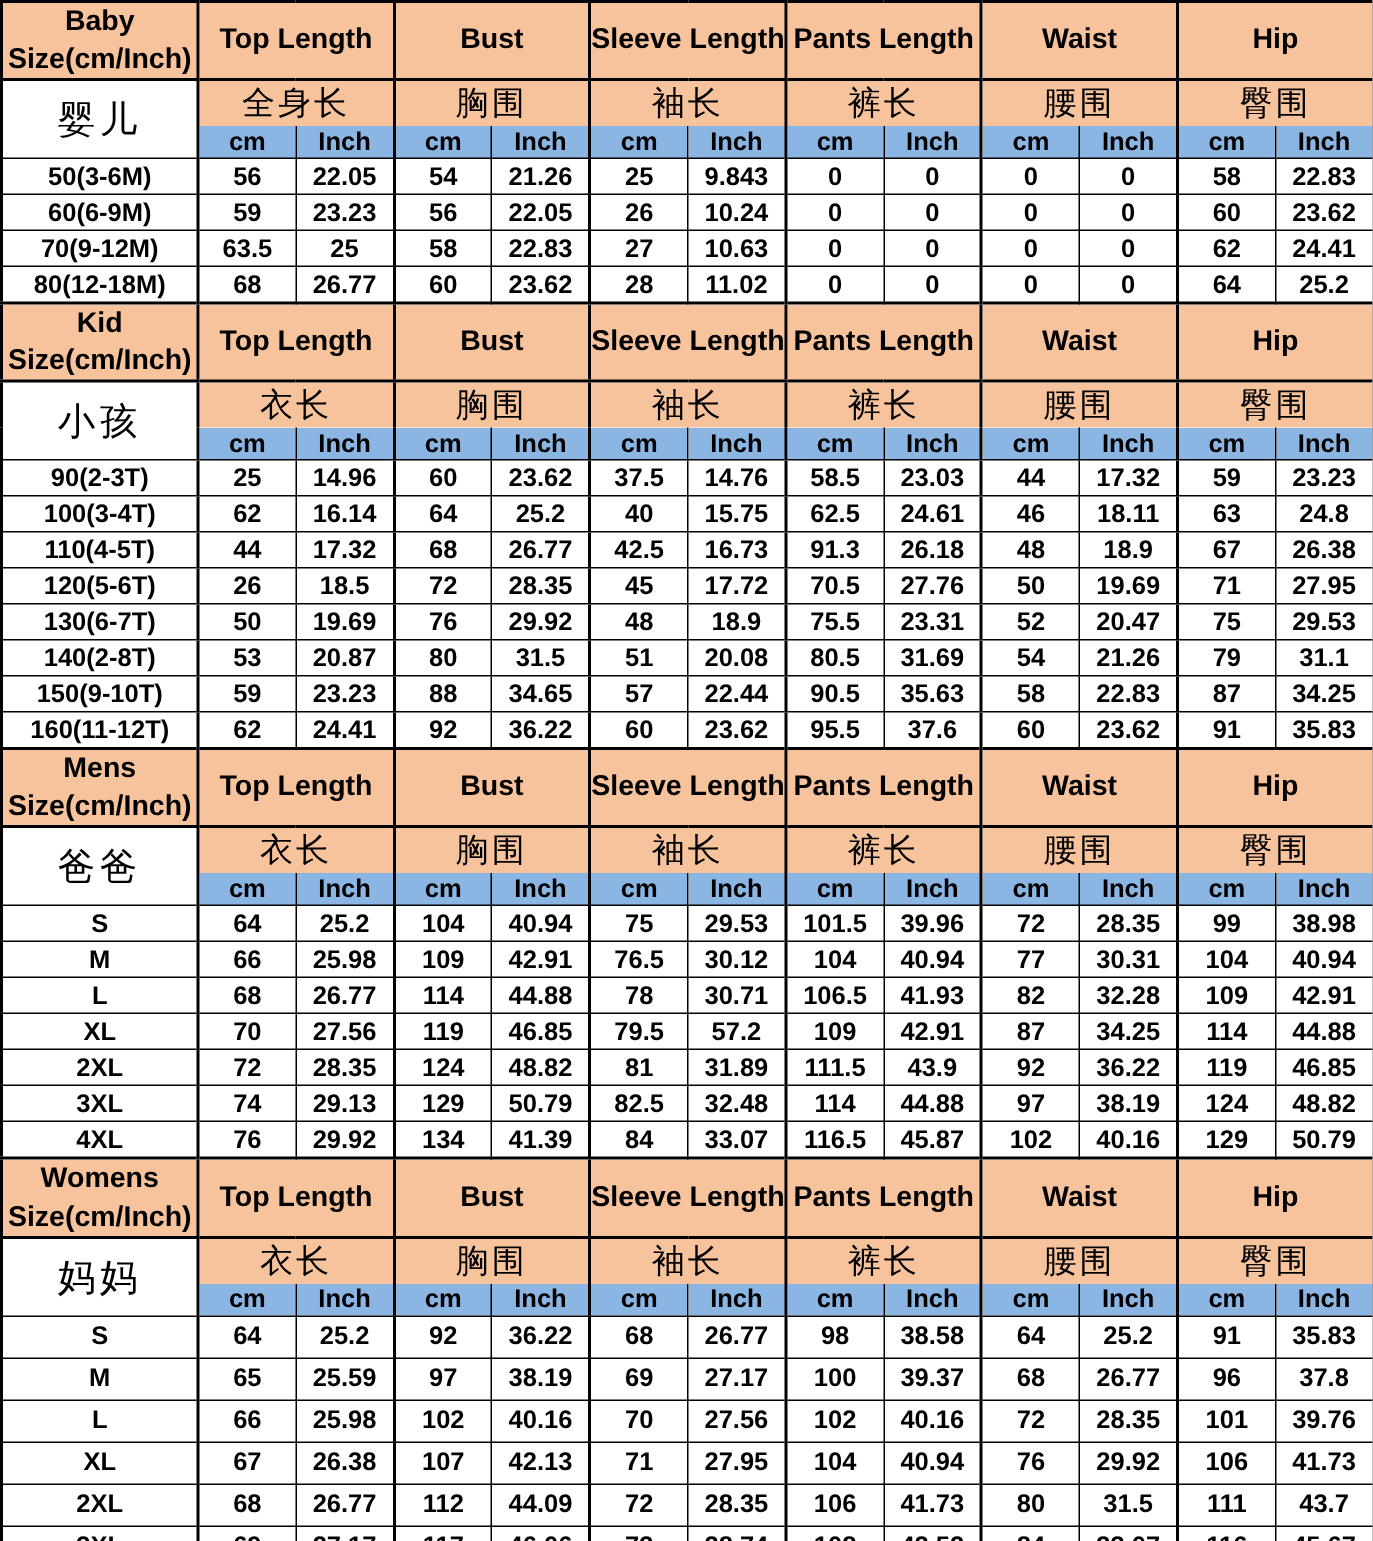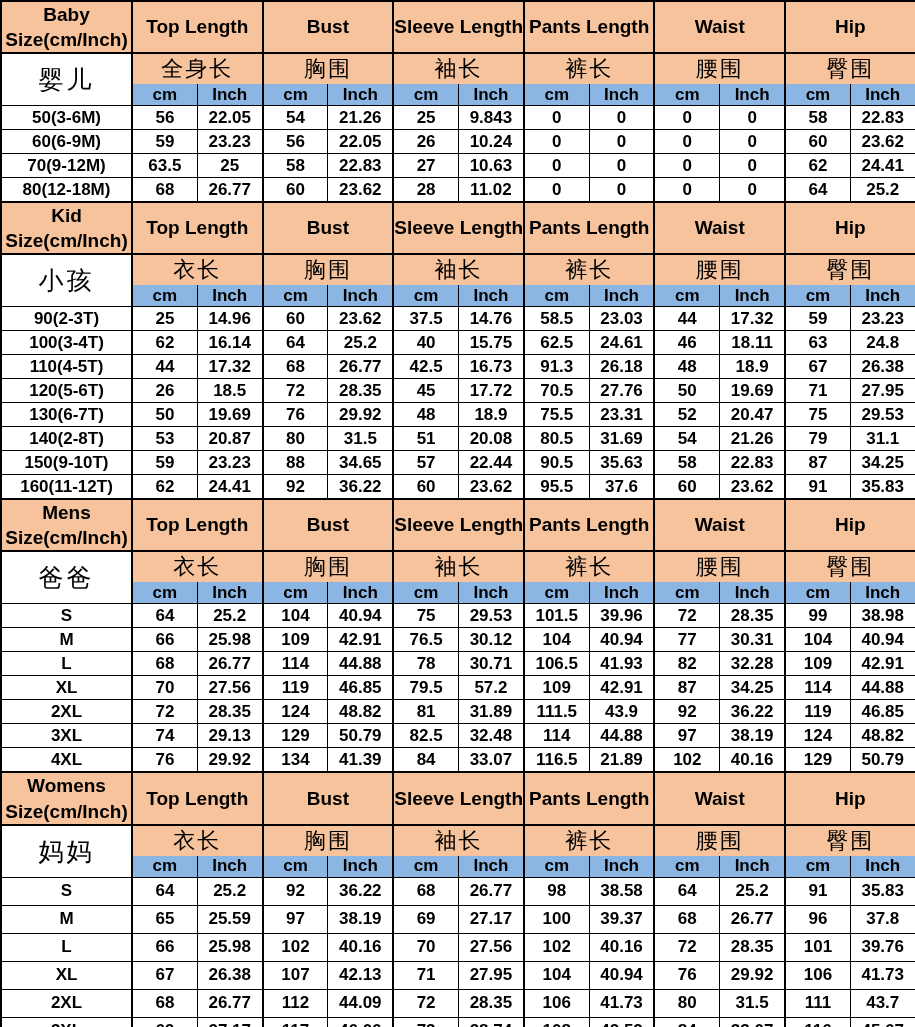--- a/index.html
+++ b/index.html
@@ -471,21 +471,21 @@
         </tr>
         <tr class="data-row sec-mens">
           <td class="size">4XL</td>
           <td class="val group-start">76</td>
           <td class="val">29.92</td>
           <td class="val group-start">134</td>
           <td class="val">41.39</td>
           <td class="val group-start">84</td>
           <td class="val">33.07</td>
           <td class="val group-start">116.5</td>
-          <td class="val">21.89</td>
+          <td class="val">45.87</td>
           <td class="val group-start">102</td>
           <td class="val">40.16</td>
           <td class="val group-start">129</td>
           <td class="val">50.79</td>
         </tr>
         <tr class="h-head">
           <td class="title-cell">
             <div>Womens</div>
             <div>Size(cm/Inch)</div>
           </td>

